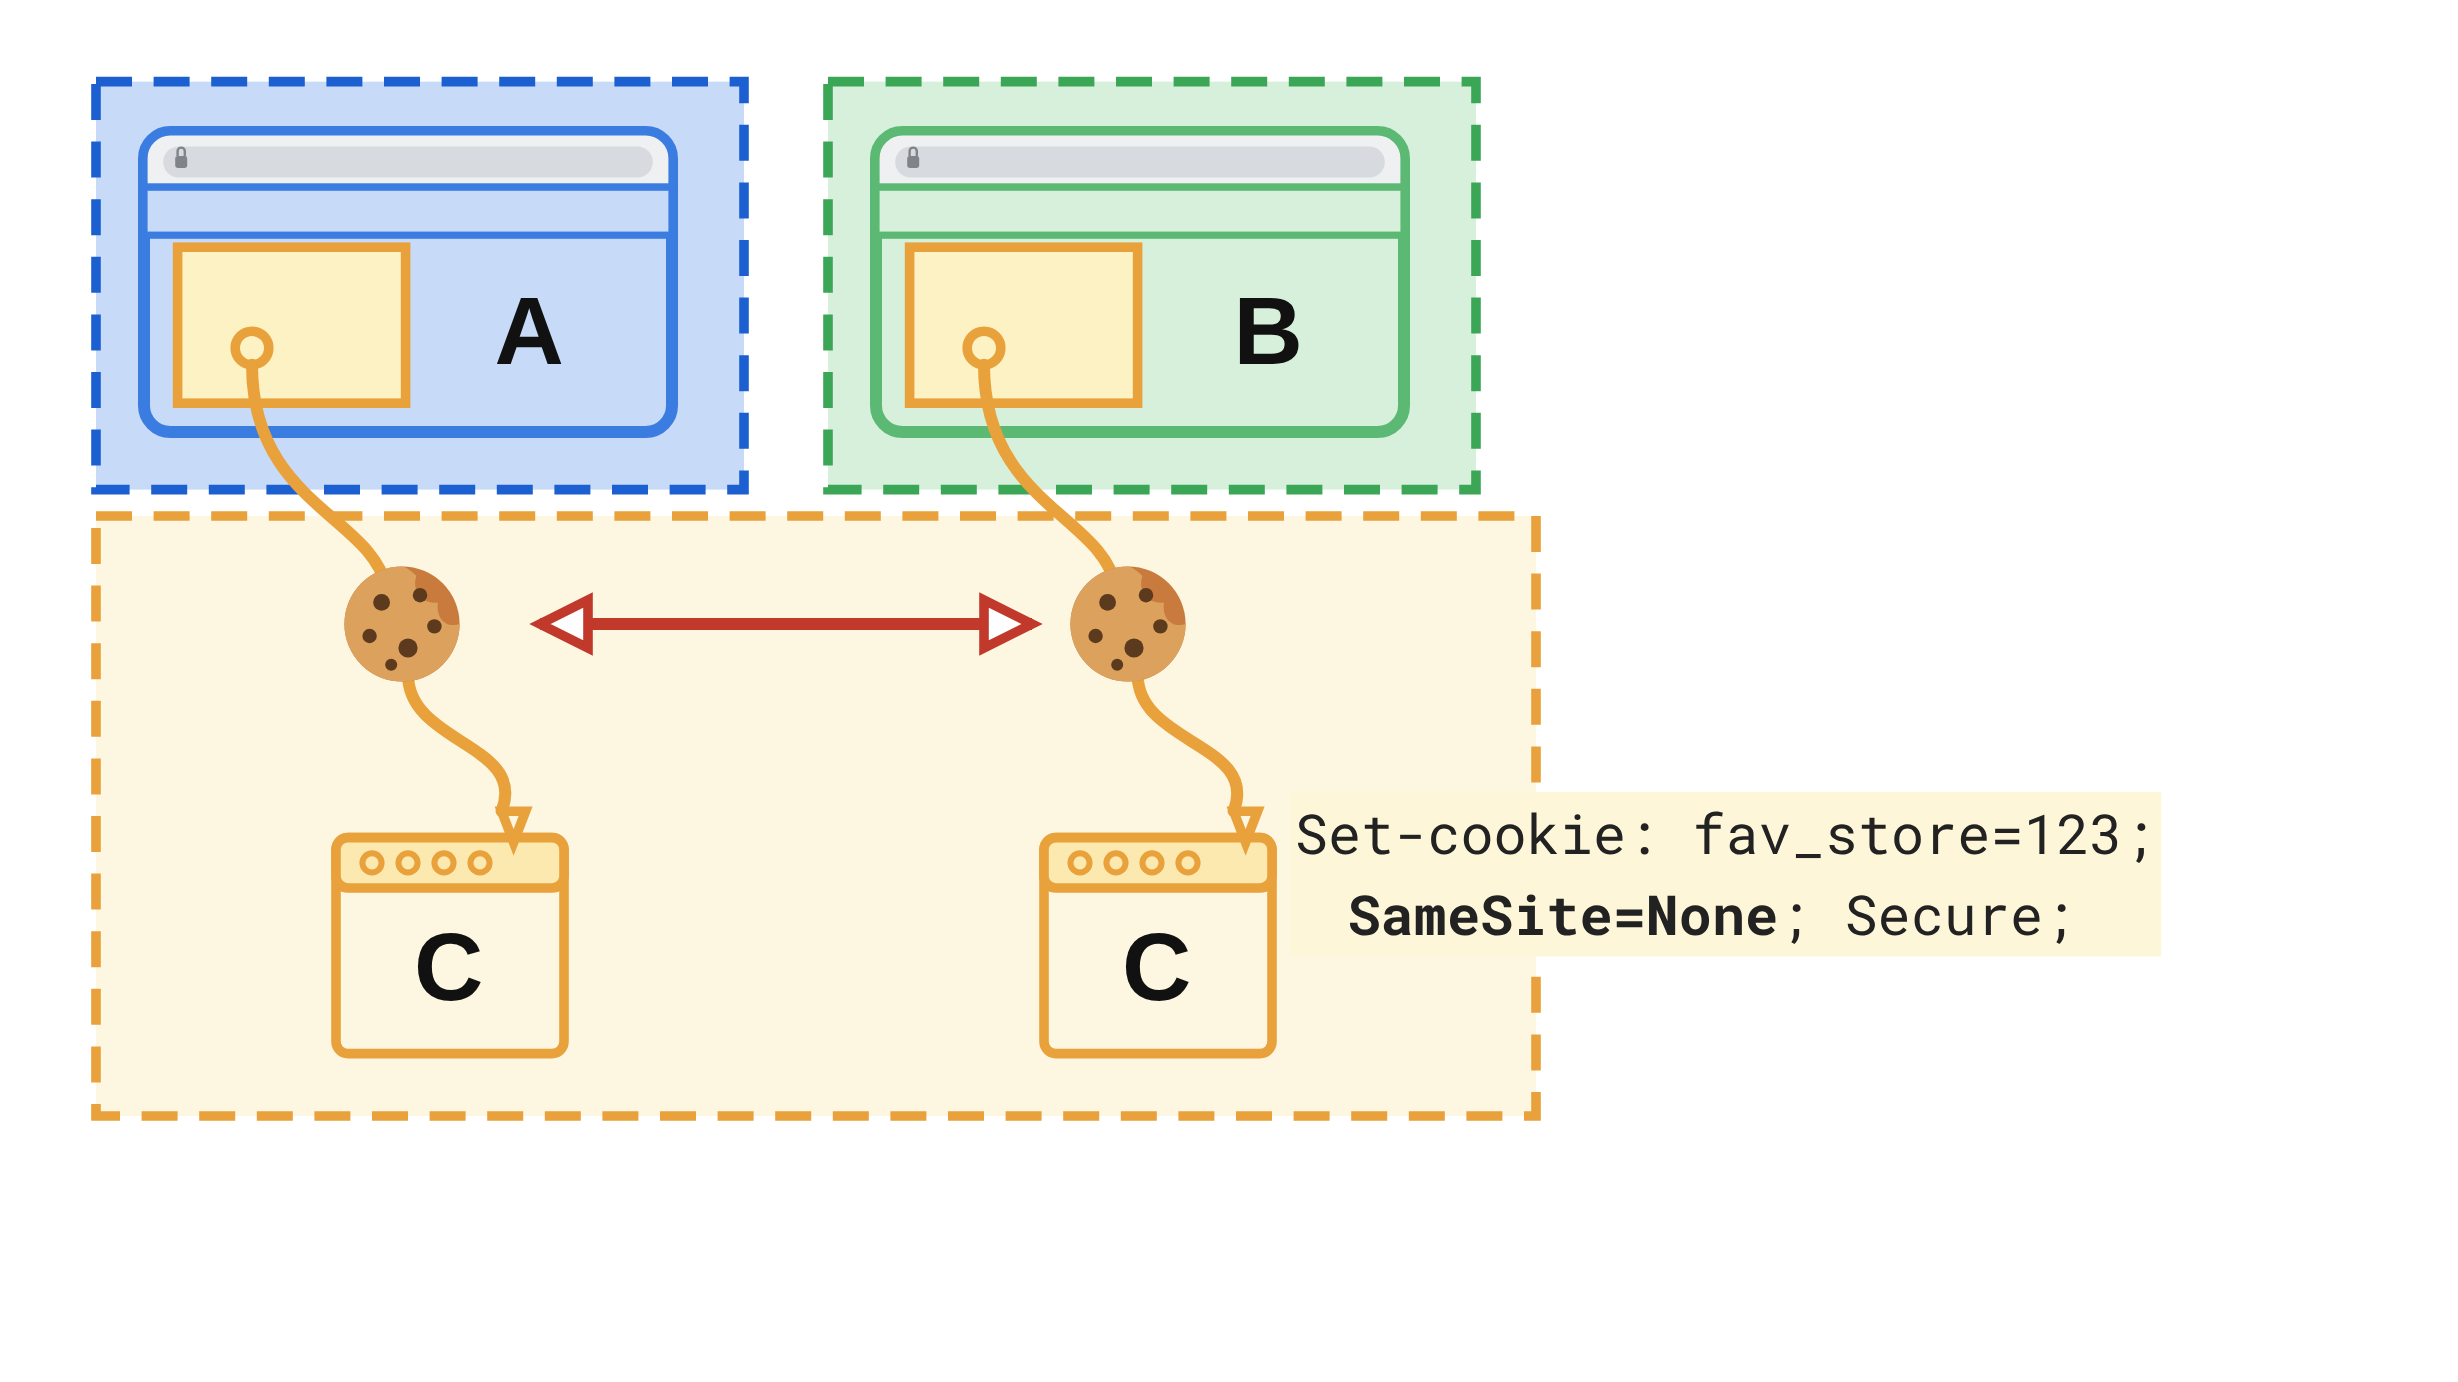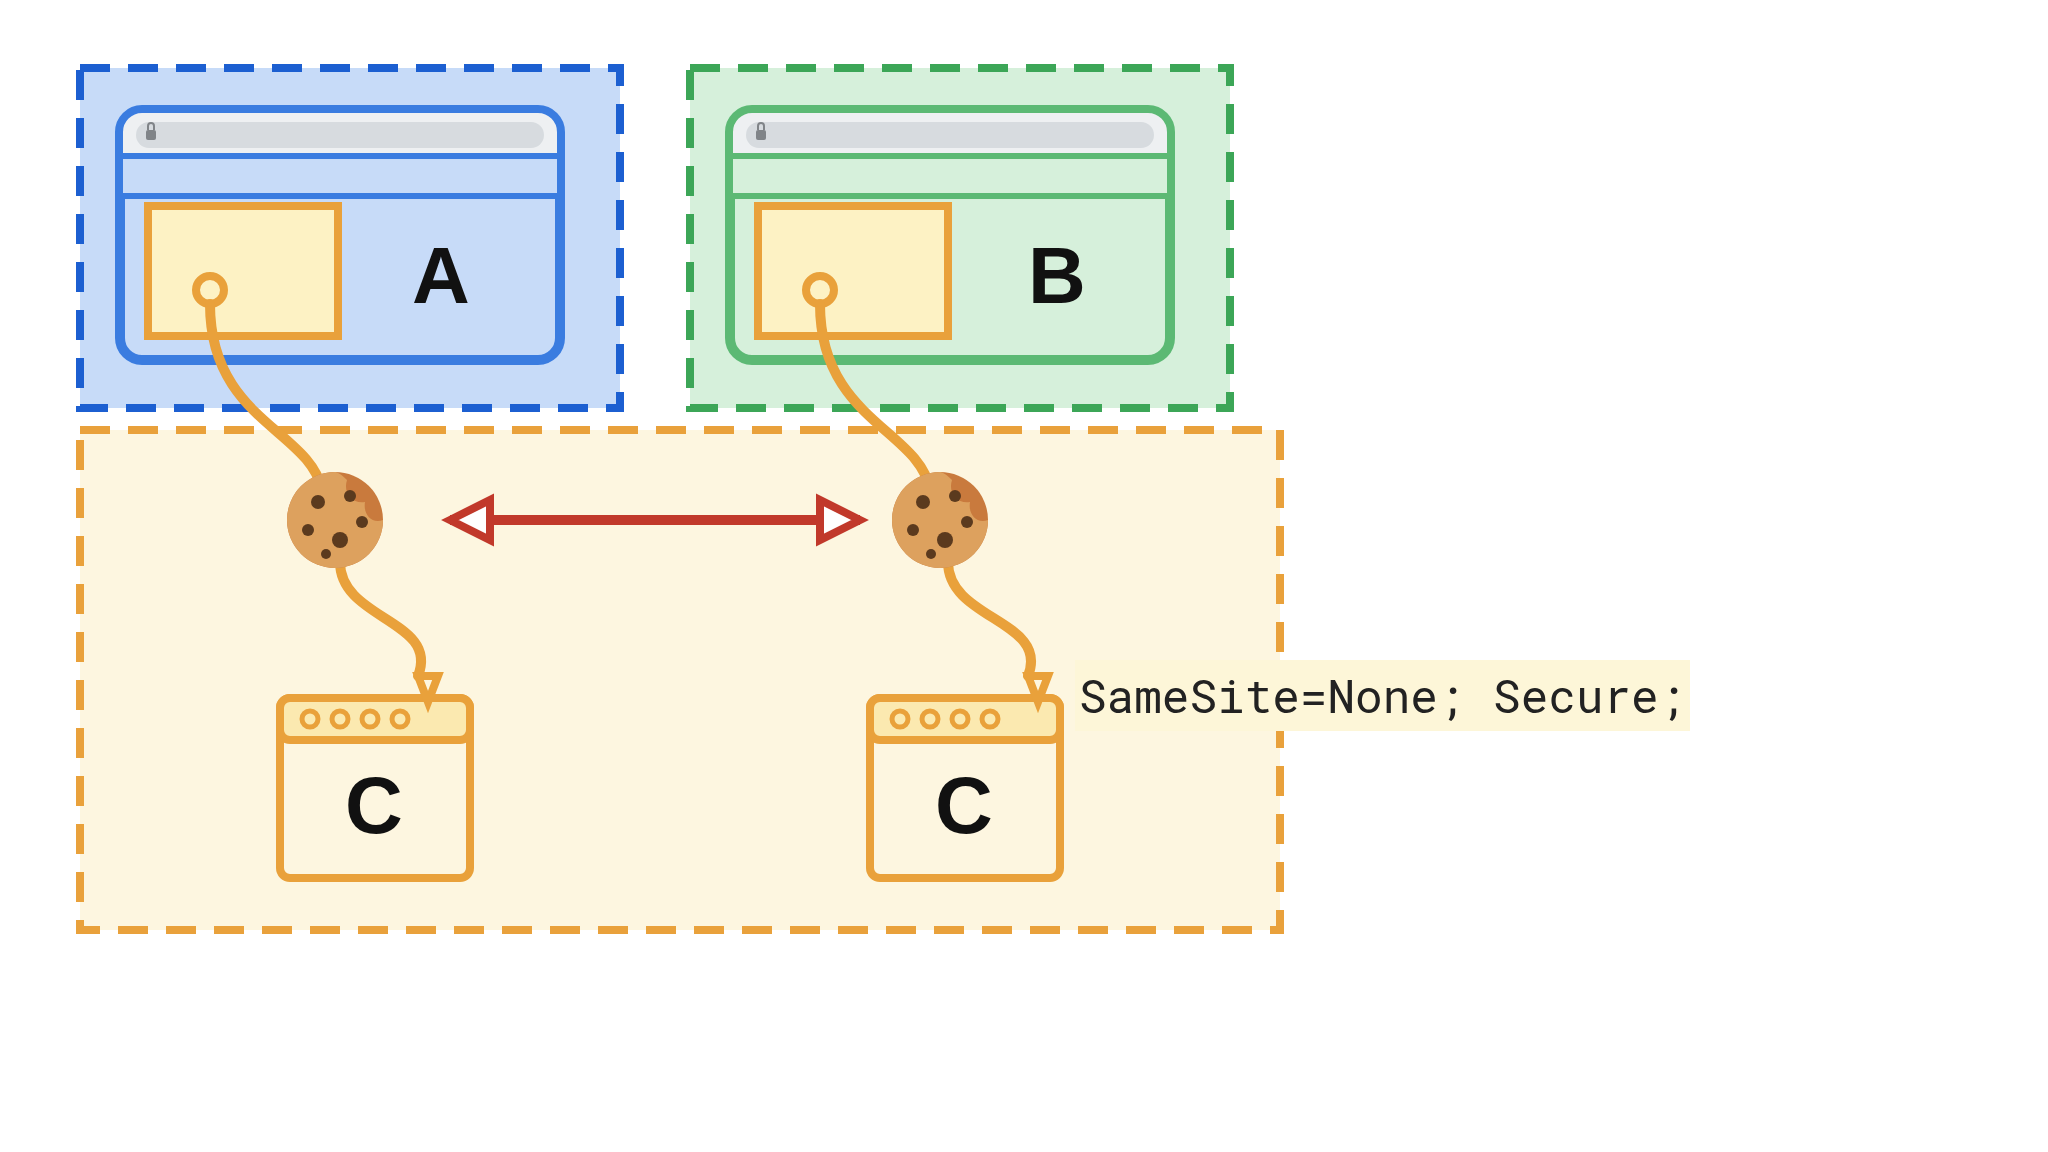--- a/index.html
+++ b/index.html
@@ -1,19 +1,19 @@
 <!DOCTYPE html>
 <html><head>
 <meta charset="utf-8">
 <style>
   html,body{margin:0;padding:0;background:#fff;}
   .stage{position:relative;width:2048px;height:1152px;font-family:Arial,Helvetica,sans-serif;}
   .label{position:absolute;font-weight:700;color:#111;}
   .codebox{position:absolute;background:#FDF6D8;font-family:"Roboto Mono","Courier New",monospace;font-size:46px;line-height:1.45;color:#222;padding:2px 4px;}
-  .codebox .bold{font-weight:400;}
+  .codebox .bold{font-weight:700;margin-left:44px;}
   svg{position:absolute;top:0;left:0;}
 </style>
 </head>
 <body>
 
 <div class="stage">
 
 <svg width="2048" height="1152" viewBox="0 0 2048 1152">
 
   <rect x="80" y="430" width="1200" height="500" fill="#FDF6E0" stroke="#E9A13B" stroke-width="8" stroke-dasharray="30 18"></rect>
@@ -115,18 +115,19 @@
 
 <div class="label" style="left:412px;top:230px;font-size:80px;">A</div>
 
 <div class="label" style="left:1028px;top:230px;font-size:80px;">B</div>
 
 <div class="label" style="left:345px;top:760px;font-size:80px;">C</div>
 
 <div class="label" style="left:935px;top:760px;font-size:80px;">C</div>
 
 <div class="codebox" style="left:1075px;top:660px;">
+  <div>Set-cookie: fav_store=123;</div>
   <div>
     <span class="bold">SameSite=None</span><span>; Secure;</span>
   </div>
 </div>
 
 </div>
 
 </body></html>

